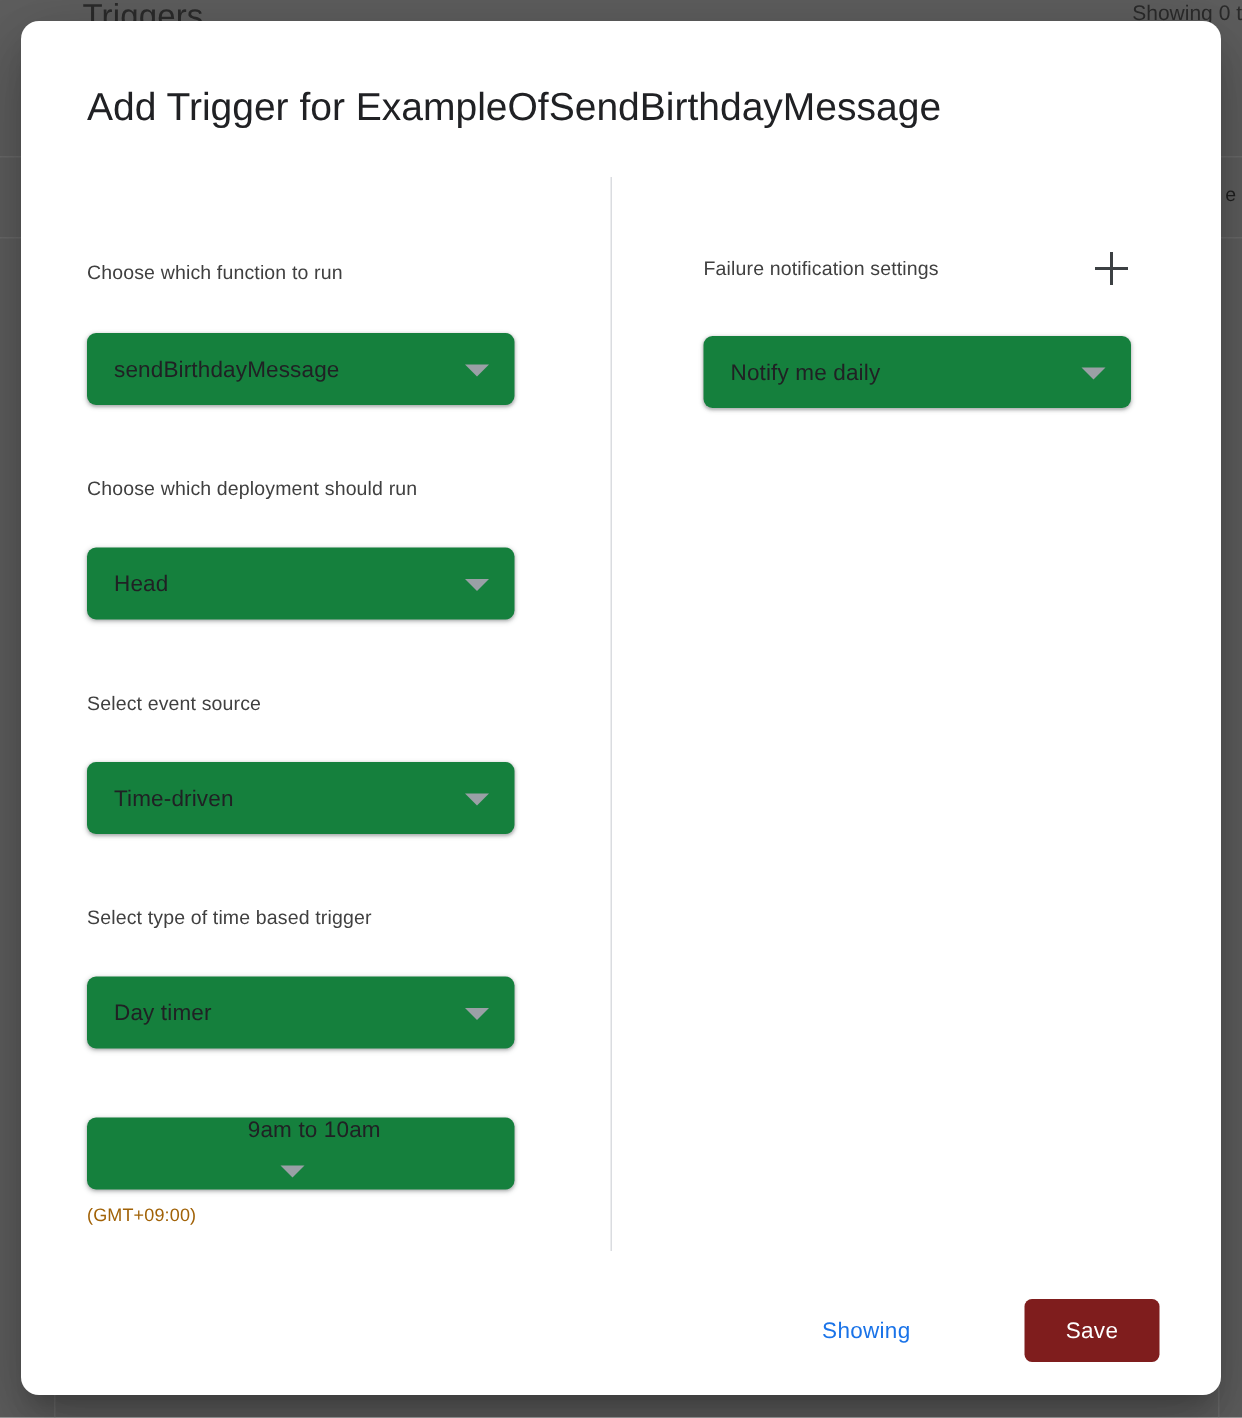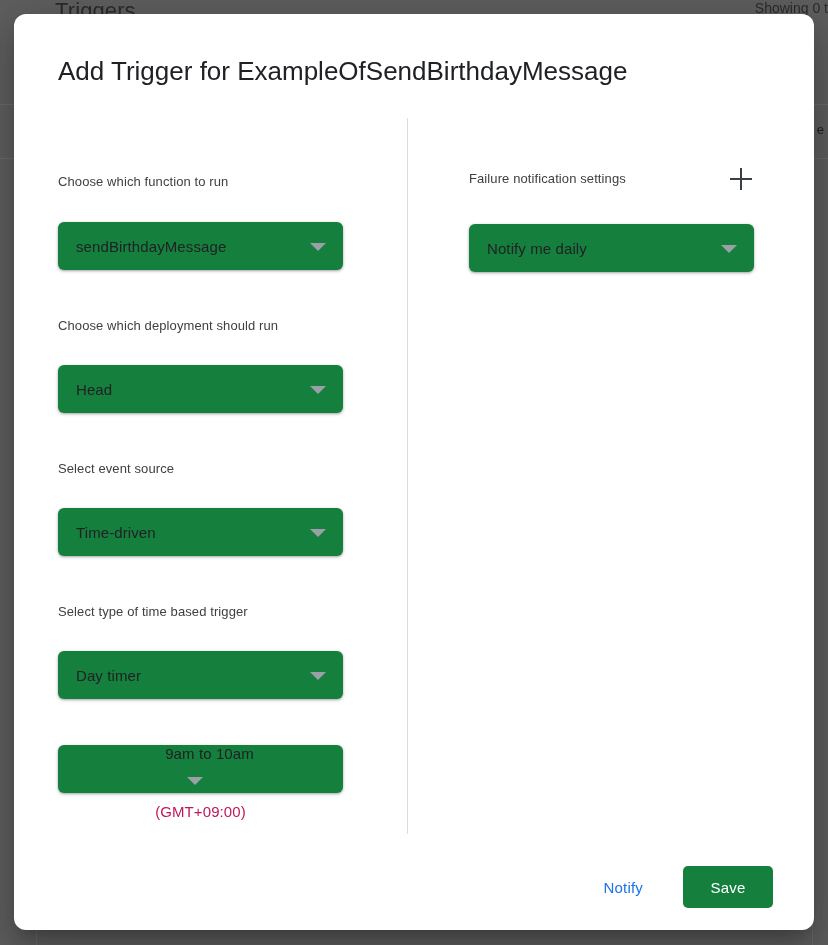--- a/index.html
+++ b/index.html
@@ -171,23 +171,23 @@
     top: 10px;
     width: 0;
     height: 0;
     border-left: 8px solid transparent;
     border-right: 8px solid transparent;
     border-top: 8px solid #9aa0a6;
   }
 
   .gmt-note {
     width: 285px;
-    text-align: center;
-    font-size: 15px;
-    color: #be185d;
+    text-align: left;
+    font-size: 12px;
+    color: #a16207;
     margin-top: 10px;
     letter-spacing: .1px;
   }
 
   
   .right-head {
     display: flex;
     align-items: center;
     width: 285px;
   }
@@ -231,30 +231,30 @@
     border: none;
     font-family: inherit;
     font-size: 15px;
     color: #1a73e8;
     letter-spacing: .2px;
     padding: 10px 12px;
     cursor: pointer;
     border-radius: 4px;
   }
   .btn-filled {
-    background: #15803d;
+    background: #7f1d1d;
     border: none;
     font-family: inherit;
     font-size: 15px;
     color: #ffffff;
     letter-spacing: .2px;
     height: 42px;
     min-width: 90px;
     padding: 0 24px;
-    margin-left: 28px;
+    margin-left: 64px;
     border-radius: 5px;
     cursor: pointer;
   }
 </style>
 </head>
 <body>
 
 <div class="bg-layer">
   <div class="bg-rule r1"></div>
   <div class="bg-rule r2"></div>
@@ -328,17 +328,17 @@
           <span class="select-value">Notify me daily</span>
           <span class="chevron"></span>
         </div>
       </div>
 
     </div>
 
   </div>
 
   <div class="dialog-footer">
-    <button class="btn-text">Notify</button>
+    <button class="btn-text">Showing</button>
     <button class="btn-filled">Save</button>
   </div>
 
 </div>
 
 </body></html>

